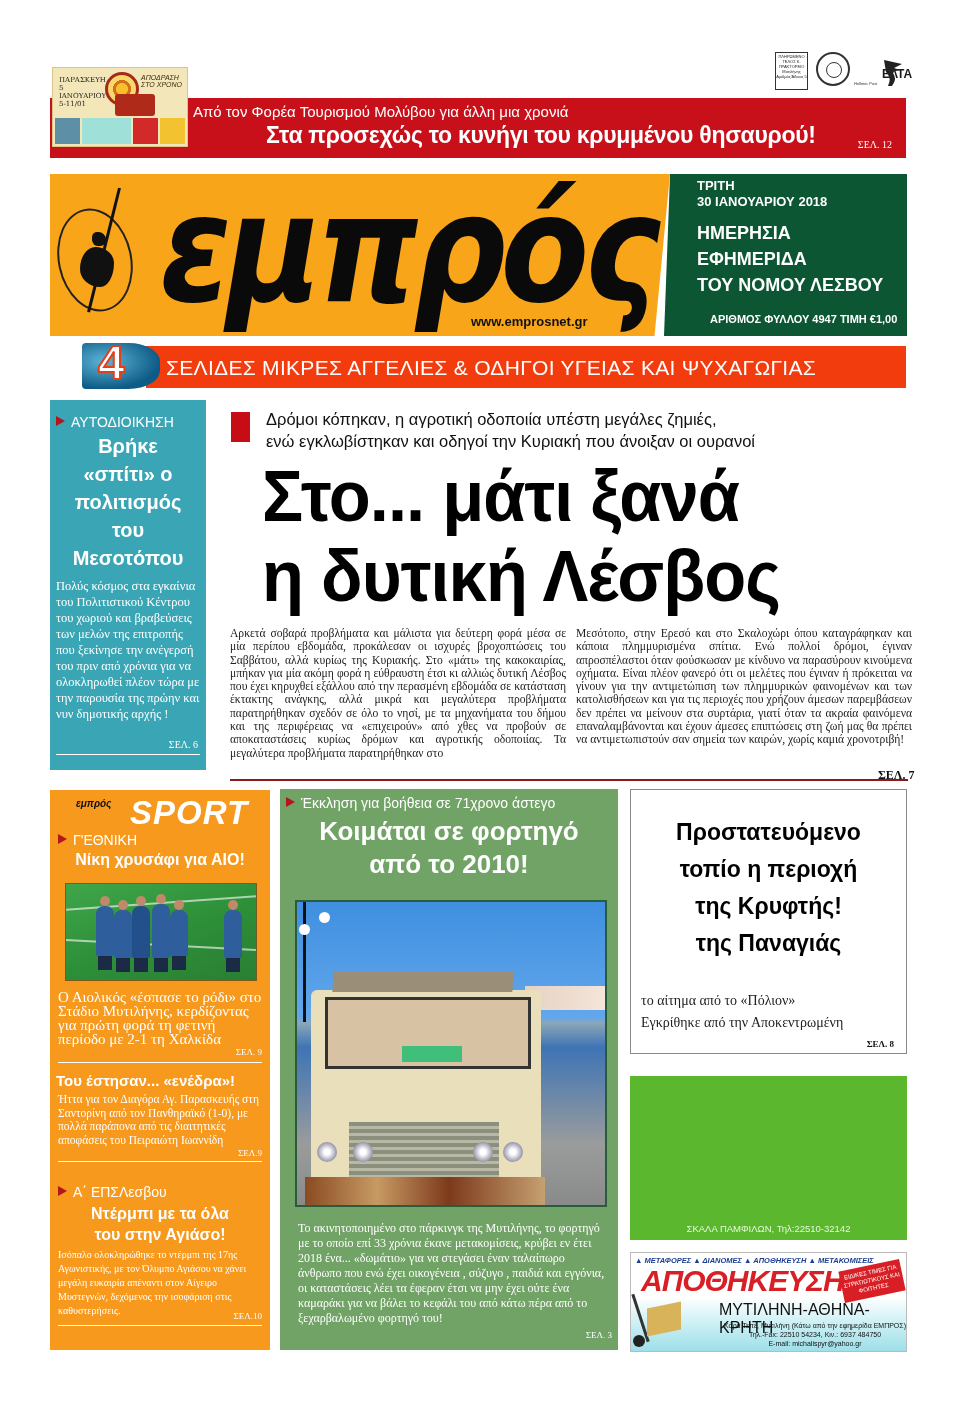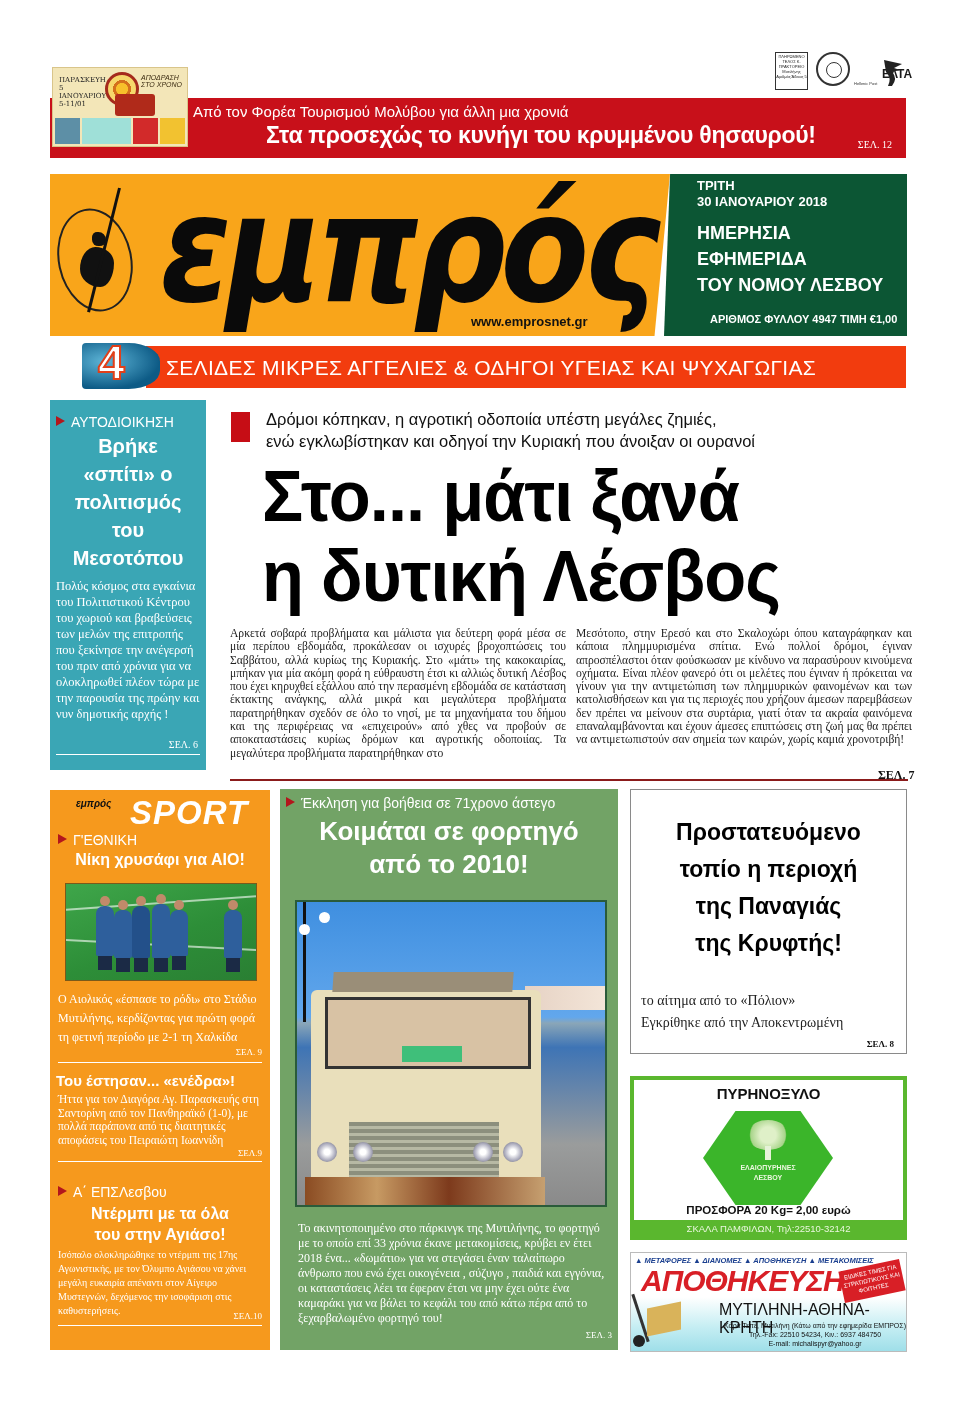--- a/index.html
+++ b/index.html
@@ -70,21 +70,21 @@
   .sport { left: 50px; top: 790px; width: 220px; height: 560px; background: #f6991d; color: #fff; }
   .sport .brand { position: absolute; left: 26px; top: 8px; font-size: 10px; font-style: italic; font-weight: bold; color: #111; }
   .sport .word { position: absolute; left: 80px; top: 4px; font-size: 33px; font-weight: bold; letter-spacing: 1px; color: #fff; font-style: italic; }
   .sport .kicker { position: absolute; left: 8px; top: 42px; font-size: 14px; }
   .sport .h1 { position: absolute; left: 0; width: 220px; text-align: center; top: 61px; font-size: 16px; font-weight: bold; }
   .sport .photo { position: absolute; left: 15px; top: 93px; width: 192px; height: 98px; background: linear-gradient(160deg, #3fa64a, #2d8e38 55%, #2a7f33); border: 1px solid #7a5a1a; overflow: hidden; }
   .sport .photo .line { position: absolute; left: -10px; right: -10px; height: 2px; background: rgba(255,255,255,0.6); }
   .player { position: absolute; width: 18px; background: #2e5f9c; border-radius: 8px 8px 2px 2px; }
   .player::before { content: ""; position: absolute; left: 4px; top: -10px; width: 10px; height: 10px; border-radius: 50%; background: #c08a6a; }
   .player::after { content: ""; position: absolute; left: 2px; bottom: -14px; width: 14px; height: 14px; background: #1b2a45; }
-  .sport .body1 { position: absolute; left: 8px; top: 200px; width: 206px; font-family: "Liberation Serif", serif; font-size: 12px; line-height: 19px; }
+  .sport .body1 { position: absolute; left: 8px; top: 200px; width: 206px; font-family: "Liberation Serif", serif; font-size: 15px; line-height: 14px; }
   .sport .pg { position: absolute; right: 8px; font-family: "Liberation Serif", serif; font-size: 9px; }
   .sport .rule { position: absolute; left: 8px; right: 8px; border-top: 1px solid #fff; }
   .sport .h2 { position: absolute; left: 6px; top: 282px; font-size: 15px; font-weight: bold; }
   .sport .body2 { position: absolute; left: 8px; top: 303px; width: 208px; font-family: "Liberation Serif", serif; font-size: 11.5px; line-height: 13.5px; }
   .sport .kicker2 { position: absolute; left: 8px; top: 394px; font-size: 14px; }
   .sport .h3 { position: absolute; left: 0; width: 220px; text-align: center; top: 413px; font-size: 16px; font-weight: bold; line-height: 21px; }
   .sport .body3 { position: absolute; left: 8px; top: 458px; width: 208px; font-family: Liberation Serif, serif; font-size: 10px; line-height: 14px; }
 
   
   .greenbox { left: 280px; top: 789px; width: 338px; height: 561px; background: #72a366; color: #fff; }
@@ -267,42 +267,31 @@
     <div class="truck-bumper"></div>
   </div>
   <div class="body">Το ακινητοποιημένο στο πάρκινγκ της Μυτιλήνης, το φορτηγό με το οποίο επί 33 χρόνια έκανε μετακομίσεις, κρύβει εν έτει 2018 ένα... «δωμάτιο» για να στεγάσει έναν ταλαίπωρο άνθρωπο που ενώ έχει οικογένεια , σύζυγο , παιδιά και εγγόνια, οι καταστάσεις λέει τα έφεραν έτσι να μην έχει ούτε ένα καμαράκι για να βάλει το κεφάλι του από κάτω πέρα από το ξεχαρβαλωμένο φορτηγό του!</div>
   <div class="pg">ΣΕΛ. 3</div>
 </div>
 
 <div class="abs boxstory">
   <div class="headline">
     <div>Προστατευόμενο</div>
     <div>τοπίο η περιοχή</div>
+    <div>της Κρυφτής!</div>
     <div>της Παναγιάς</div>
-    <div>της Κρυφτής!</div>
   </div>
   <div class="body">
     <div>το αίτημα από το «Πόλιον»</div>
     <div>Εγκρίθηκε από την Αποκεντρωμένη</div>
   </div>
   <div class="pg">ΣΕΛ. 8</div>
 </div>
 
 <div class="abs ad1">
-  <div class="inner">
-    <div class="title">ΠΥΡΗΝΟΞΥΛΟ</div>
-    <div class="hex"></div>
-    <div class="tree"></div>
-    <div class="trunk"></div>
-    <div class="brand">
-      <div>ΕΛΑΙΟΠΥΡΗΝΕΣ</div>
-      <div>ΛΕΣΒΟΥ</div>
-    </div>
-    <div class="offer">ΠΡΟΣΦΟΡΑ 20 Kg= 2,00 ευρώ</div>
-  </div>
   <div class="footer">ΣΚΑΛΑ ΠΑΜΦΙΛΩΝ, Τηλ:22510-32142</div>
 </div>
 
 <div class="abs ad2">
   <div class="services">▲ ΜΕΤΑΦΟΡΕΣ ▲ ΔΙΑΝΟΜΕΣ ▲ ΑΠΟΘΗΚΕΥΣΗ ▲ ΜΕΤΑΚΟΜΙΣΕΙΣ</div>
   <div class="name">ΑΠΟΘΗΚΕΥΣΗ</div>
   <div class="stamp">ΕΙΔΙΚΕΣ ΤΙΜΕΣ ΓΙΑ ΣΤΡΑΤΙΩΤΙΚΟΥΣ ΚΑΙ ΦΟΙΤΗΤΕΣ</div>
   <div class="dolly"></div>
   <div class="box"></div>
   <div class="wheel"></div>

